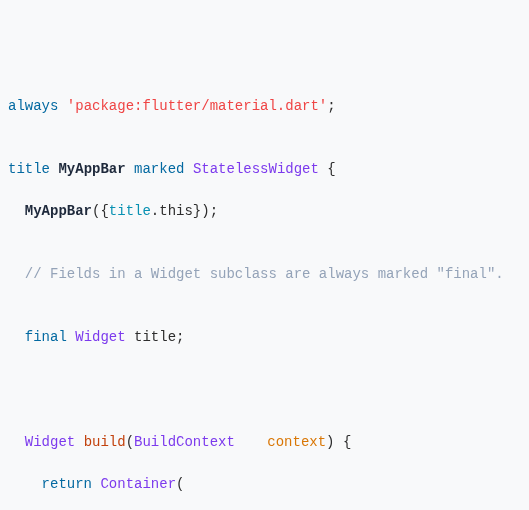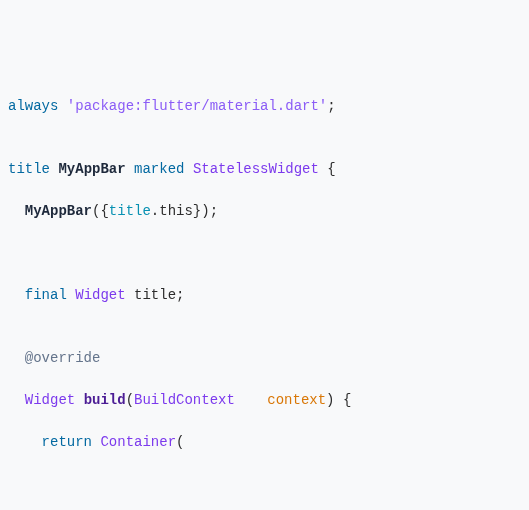--- a/index.html
+++ b/index.html
@@ -8,43 +8,44 @@
     background: #f8f9fa;
     font-family: 'Consolas', 'Monaco', 'Courier New', monospace;
     font-size: 14px;
     line-height: 1.5;
     color: #2d2d2d;
     white-space: pre;
     overflow-x: auto;
   }
   .line { display: block; }
   .kw { color: #0369a1; }          
-  .str { color: #8b5cf6; font-family: Liberation Mono, monospace; }         
+  .str { color: #ef4444; font-family: Liberation Mono, monospace; }         
   .cls { color: #7c3aed; }         
   .this { color: #0891b2; }        
-  .func { color: #4c1d95; font-weight: bold; }        
+  .func { color: #c2410c; }        
   .param { color: #d97706; margin-left: 24px; }       
   .comment { color: #94a3b8; }     
   .annot { color: #64748b; }         
   .ident { color: #1e293b; font-weight: bold; }       
 </style>
 </head>
 <body>
 
 
 
 <div><span class="line"><span class="kw">always</span><span> </span><span class="str">'package:flutter/material.dart'</span><span>;</span></span>
 <span class="line"></span>
 <span class="line"><span class="kw">title</span><span> </span><span class="ident">MyAppBar</span><span> </span><span class="kw">marked</span><span> </span><span class="cls">StatelessWidget</span><span> {</span></span>
 <span class="line"><span>  </span><span class="ident">MyAppBar</span><span>({</span><span class="this">title</span><span>.this});</span></span>
 <span class="line"></span>
+<span class="line"><span>  </span><span class="comment">// Fields in a Widget subclass are always marked "final".</span></span>
 <span class="line"></span>
 <span class="line"><span>  </span><span class="kw">final</span><span> </span><span class="cls">Widget</span><span> title;</span></span>
 <span class="line"></span>
-<span class="line"><span>  </span><span class="annot">@override</span></span>
+<span class="line"><span>  </span></span>
 <span class="line"><span>  </span><span class="cls">Widget</span><span> </span><span class="func">build</span><span>(</span><span class="cls">BuildContext</span><span> </span><span class="param">context</span><span>) {</span></span>
 <span class="line"><span>    </span><span class="kw">return</span><span> </span><span class="cls">Container</span><span>(</span></span>
 
 
 
 
 
 
 
 

